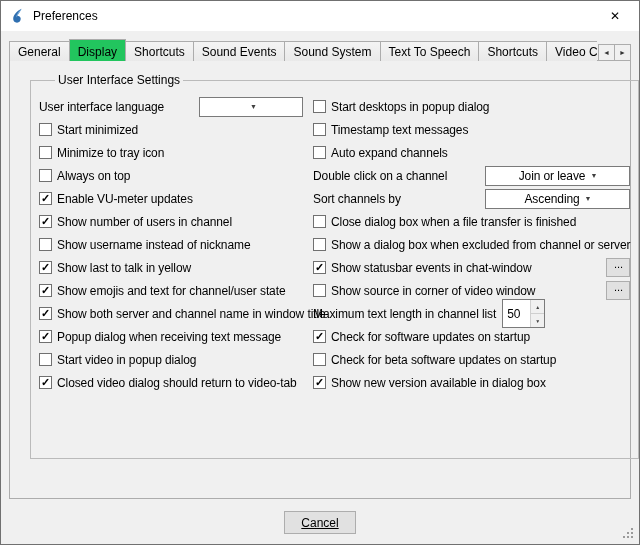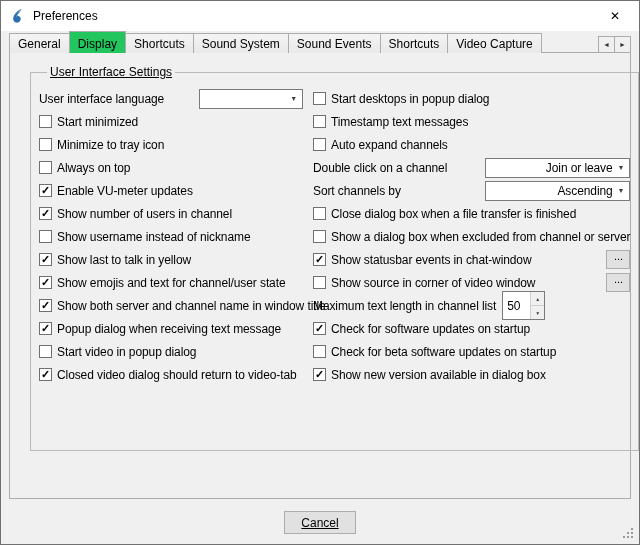--- a/index.html
+++ b/index.html
@@ -23,21 +23,21 @@
     display: flex; align-items: center;
     padding: 0 8px; flex: 0 0 auto;
   }
   .app-icon { width: 16px; height: 16px; margin-right: 8px; display: inline-flex; }
   .title { font-size: 12px; }
   .close-btn {
     margin-left: auto; width: 32px; height: 30px;
     display: flex; align-items: center; justify-content: center;
     font-size: 12px; color: #000; cursor: default;
   }
-  .dialog-body { flex: 1; display: flex; flex-direction: column; padding: 0 8px 10px 8px; min-height: 0; border-radius: 31px; }
+  .dialog-body { flex: 1; display: flex; flex-direction: column; padding: 8px 8px 10px 8px; min-height: 0; border-radius: 31px; }
   .tabrow { display: flex; position: relative; z-index: 2; align-items: flex-end; height: 22px; flex: 0 0 auto; }
   .tabstrip { display: flex; overflow: hidden; flex: 1; align-items: flex-end; margin-right: 34px; height: 22px; }
   .tab {
     padding: 3px 8px; height: 20px;
     border: 1px solid #acacac; border-bottom: none;
     background: linear-gradient(#f4f4f4, #e9e9e9);
     margin-right: -1px; white-space: nowrap; flex: 0 0 auto;
   }
   .tab.active {
     background: #22c55e; height: 22px; padding-top: 5px;
@@ -48,36 +48,36 @@
     width: 17px; height: 17px; border: 1px solid #acacac; background: #f0f0f0;
     font-size: 7px; line-height: 1; display: flex; align-items: center; justify-content: center;
     margin-left: -1px; color: #333;
   }
   .pane {
     flex: 1; border: 1px solid #acacac; margin-top: -1px;
     background: #f0f0f0; padding: 12px 20px 0 20px;
     position: relative; z-index: 1; min-height: 0;
   }
   .groupbox { border: 1px solid #bababa; padding: 6px 8px 0 8px; height: 386px; }
-  .groupbox legend { padding: 0 3px; margin-left: 8px; text-decoration: underline; }
+  .groupbox legend { padding: 0 3px; margin-left: 16px; }
   .columns { display: flex; gap: 10px; padding-top: 2px; }
   .col { display: flex; flex-direction: column; }
   .col.left { width: 264px; flex: 0 0 auto; }
   .col.right { flex: 1; min-width: 0; }
   .row { display: flex; align-items: center; height: 23px; letter-spacing: -0.1px; white-space: nowrap; }
   .row.between { justify-content: space-between; }
   .check { display: inline-flex; align-items: center; gap: 5px; }
   .box {
     width: 13px; height: 13px; border: 1px solid #707070; background: #fff;
     display: inline-flex; align-items: center; justify-content: center;
     font-size: 11px; line-height: 1; flex: 0 0 auto; font-weight: bold;
   }
   .combo {
     height: 20px; border: 1px solid #7a7a7a; background: #fff;
-    display: inline-flex; align-items: center; justify-content: flex-end;
+    display: inline-flex; align-items: center; justify-content: center;
     padding: 0 5px; flex: 0 0 auto;
   }
   .combo .arrow { font-size: 7px; color: #404040; margin-left: 5px; }
   .spin { height: 29px; border: 1px solid #7a7a7a; background: #fff; display: inline-flex; width: 43px; margin-left: 6px; flex: 0 0 auto; }
   .spin .val { flex: 1; display: flex; align-items: center; padding-left: 4px; }
   .spin .arrows { width: 14px; display: flex; flex-direction: column; border-left: 1px solid #cfcfcf; }
   .spin .arrows span { flex: 1; display: flex; align-items: center; justify-content: center; font-size: 5px; color: #444; background: #f0f0f0; }
   .spin .arrows span:first-child { border-bottom: 1px solid #cfcfcf; }
   .more-btn {
     margin-left: auto; width: 24px; height: 19px;
@@ -118,22 +118,23 @@
     </div>
   </div>
 
   <div class="dialog-body">
 
     <div class="tabrow">
       <div class="tabstrip" id="tabstrip">
           <div class="tab">General</div>
           <div class="tab active">Display</div>
           <div class="tab">Shortcuts</div>
+          <div class="tab">Sound Events</div>
           <div class="tab">Sound System</div>
-          <div class="tab">Sound Events</div>
+          <div class="tab">Text To Speech</div>
           <div class="tab">Shortcuts</div>
           <div class="tab">Video Capture</div>
         </div>
       <div class="tab-scroll">
         <div class="sbtn">
           <span>◄</span>
         </div>
         <div class="sbtn">
           <span>►</span>
         </div>

